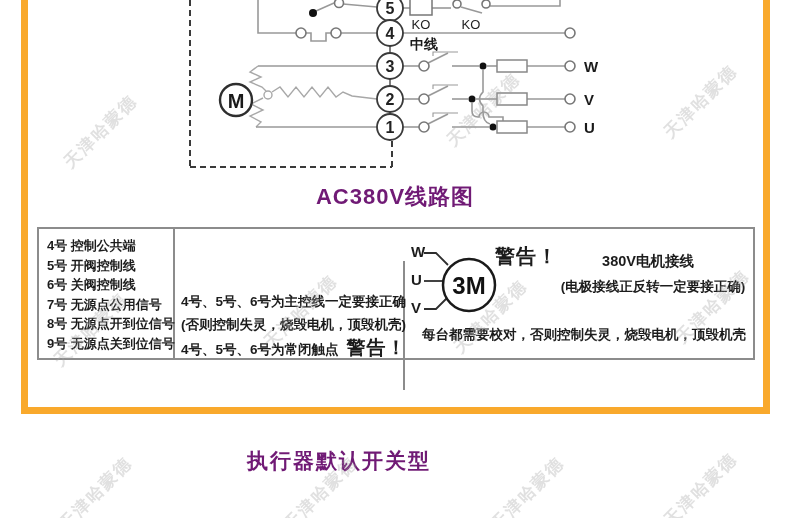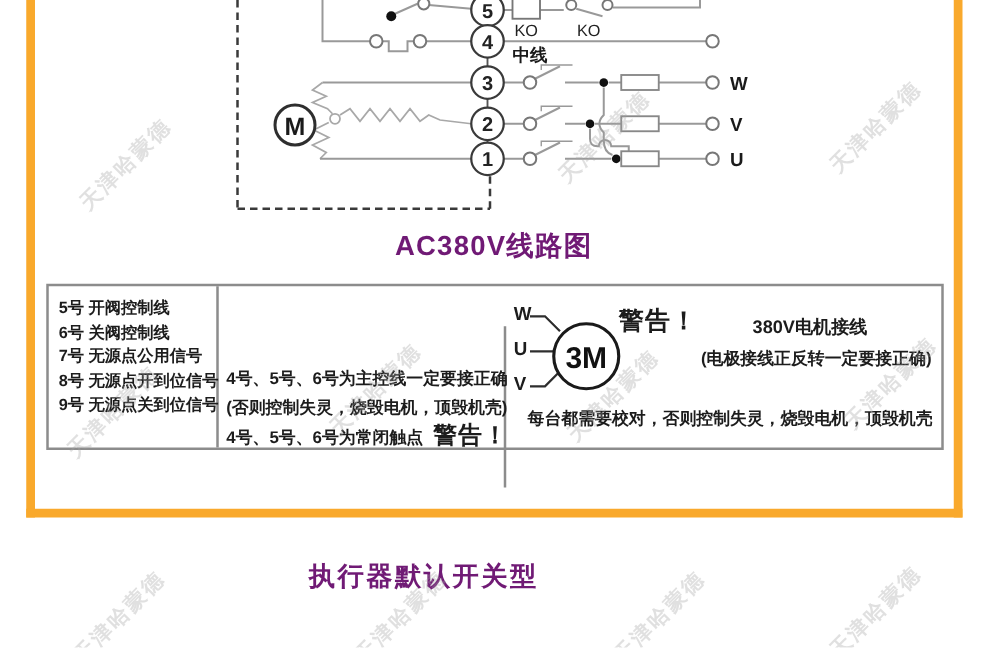--- a/index.html
+++ b/index.html
@@ -159,20 +159,21 @@
   <text x="424" y="49" text-anchor="middle" font-size="14" font-weight="bold" fill="#1a1a1a">中线</text>
   <text x="584" y="72" font-size="15" font-weight="600" fill="#1a1a1a">W</text>
   <text x="584" y="105" font-size="15" font-weight="600" fill="#1a1a1a">V</text>
   <text x="584" y="133" font-size="15" font-weight="600" fill="#1a1a1a">U</text>
 </svg>
 
 <div class="diagram-title">AC380V线路图</div>
 
 <div class="spec-table">
   <div class="cell cell1 cell-divider">
+    <div>4号 控制公共端</div>
     <div>5号 开阀控制线</div>
     <div>6号 关阀控制线</div>
     <div>7号 无源点公用信号</div>
     <div>8号 无源点开到位信号</div>
     <div>9号 无源点关到位信号</div>
   </div>
   <div class="cell cell2 cell-divider">
     <div>4号、5号、6号为主控线一定要接正确</div>
     <div>(否则控制失灵，烧毁电机，顶毁机壳)</div>
     <div>

